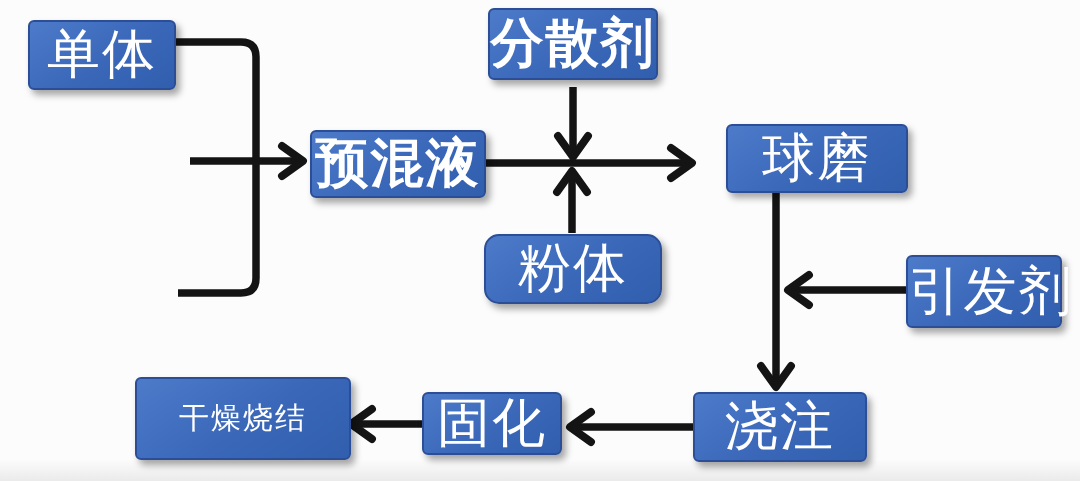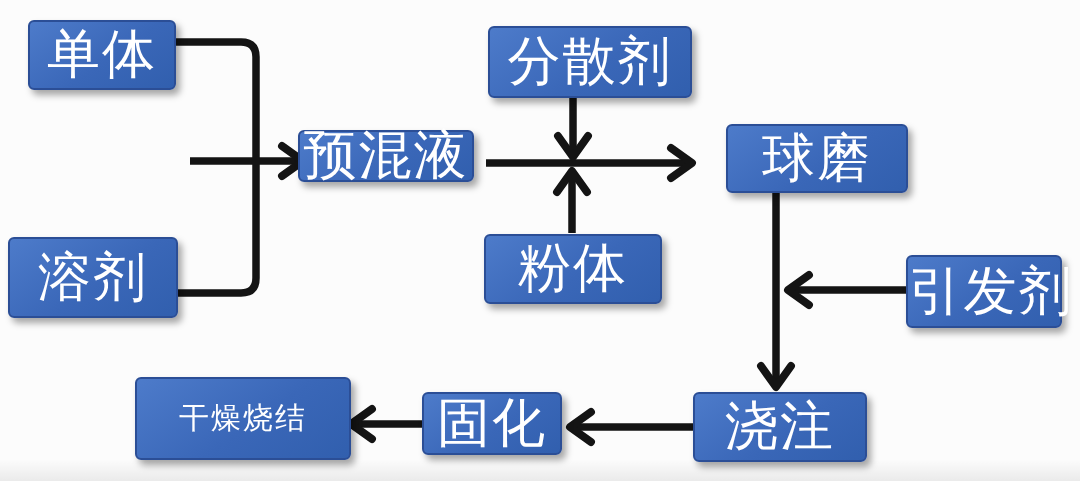--- a/index.html
+++ b/index.html
@@ -41,23 +41,23 @@
     background: linear-gradient(145deg, #4d7bca 0%, #3a67b8 55%, #315fae 100%);
     border: 2px solid #2b4e96;
     border-radius: 6px;
     box-shadow: 4px 5px 7px rgba(0,0,0,0.35);
     box-sizing: border-box;
     white-space: nowrap;
   }
   .n-monomer   { left: 28px;  top: 20px;  width: 148px; height: 70px; }
   .n-crosslinker { left: 8px; top: 127px; width: 182px; height: 71px; }
   .n-solvent   { left: 8px;   top: 237px; width: 170px; height: 81px; }
-  .n-premix    { left: 298px; top: 130px; width: 176px; height: 52px; }
-  .n-dispersant{ left: 488px; top: 26px;  width: 204px; height: 72px; }
-  .n-powder    { left: 484px; top: 234px; width: 178px; height: 70px; }
+  .n-premix    { left: 310px; top: 130px; width: 176px; height: 68px; font-weight: bold; }
+  .n-dispersant{ left: 488px; top: 8px;  width: 170px; height: 72px; font-weight: bold; }
+  .n-powder    { left: 484px; top: 234px; width: 178px; height: 70px; border-radius: 15px; }
   .n-ballmill  { left: 726px; top: 124px; width: 182px; height: 69px; }
   .n-initiator { left: 906px; top: 255px; width: 156px; height: 73px; padding-left: 14px; }
   .n-casting   { left: 693px; top: 392px; width: 174px; height: 70px; }
   .n-curing    { left: 422px; top: 392px; width: 140px; height: 63px; }
   .n-drying    { left: 135px; top: 377px; width: 216px; height: 83px; font-size: 30px; }
 
   .watermark {
     position: absolute;
     left: 700px;
     top: 388px;
@@ -104,21 +104,20 @@
       <path d="M 573 87 L 573 157" marker-end="url(#chev)"></path>
       <path d="M 572 233 L 572 171" marker-end="url(#chev)"></path>
       <path d="M 776 193 L 776 387" marker-end="url(#chev)"></path>
       <path d="M 906 290 L 788 290" marker-end="url(#chev)"></path>
       <path d="M 693 427 L 570 427" marker-end="url(#chev)"></path>
       <path d="M 422 424 L 351 424" marker-end="url(#chev)"></path>
     </g>
   </svg>
 
   <div class="node n-monomer">单体</div>
-  <div class="node n-solvent">溶剂</div>
   <div class="node n-premix">预混液</div>
   <div class="node n-dispersant">分散剂</div>
   <div class="node n-powder">粉体</div>
   <div class="node n-ballmill">球磨</div>
   <div class="node n-initiator">引发剂</div>
   <div class="node n-casting">浇注</div>
   <div class="node n-curing">固化</div>
   <div class="node n-drying">干燥烧结</div>
 
 

